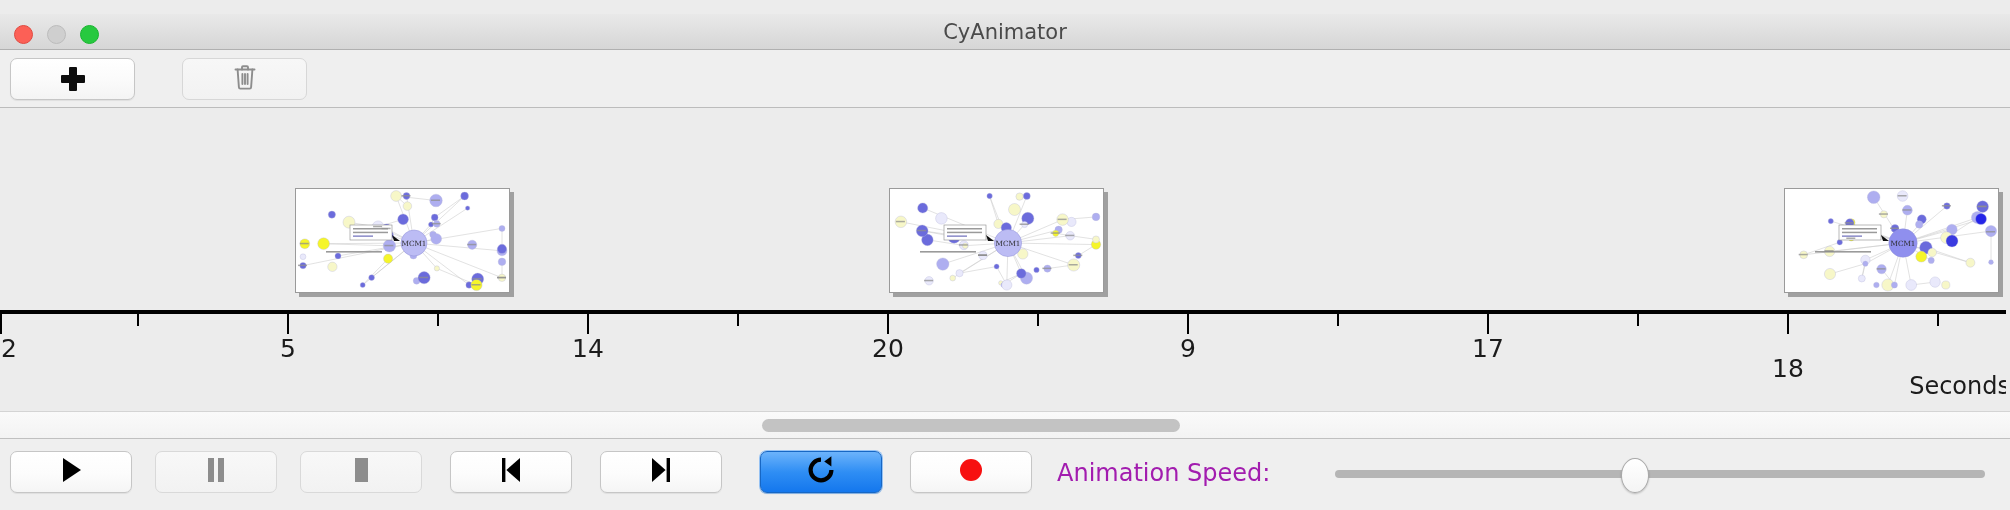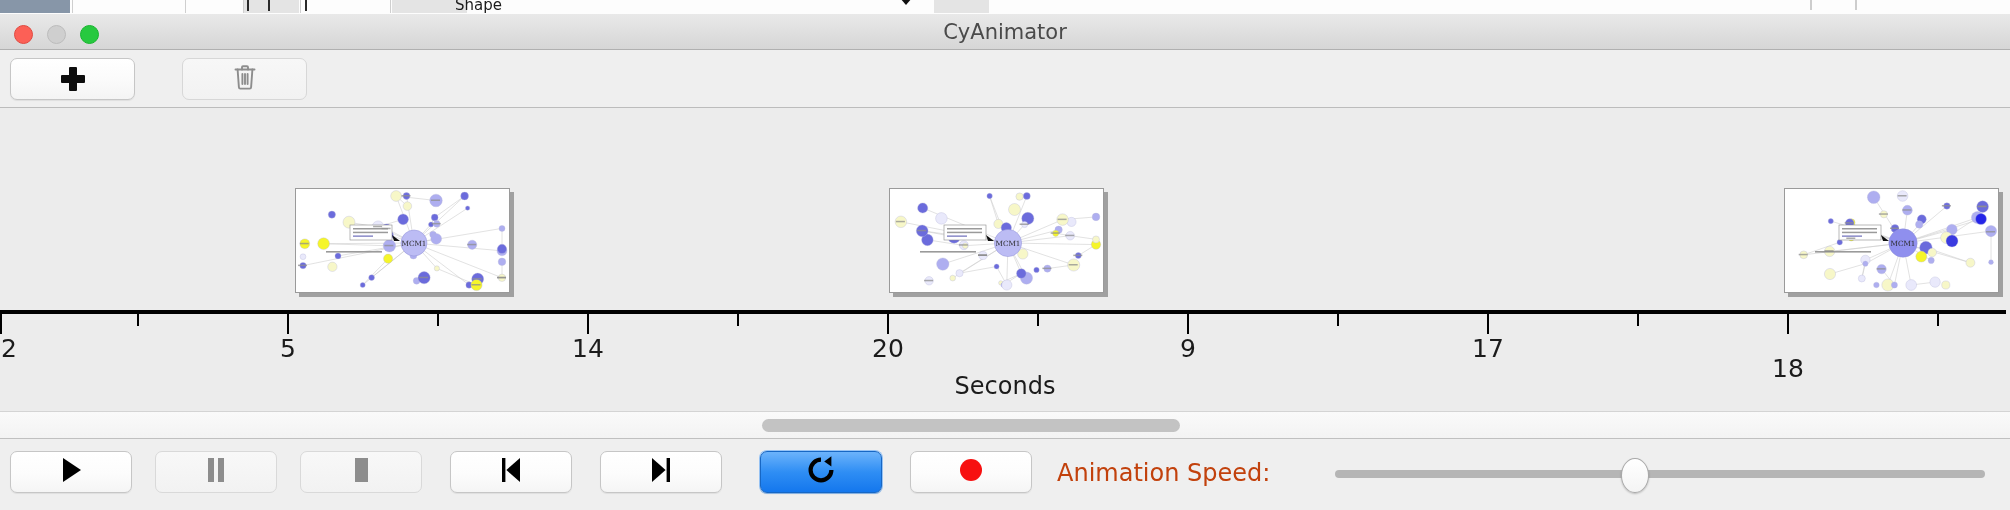--- a/index.html
+++ b/index.html
@@ -183,21 +183,21 @@
     font-size: 25px;
     color: #1b1b1b;
     font-family: "DejaVu Sans", "Liberation Sans", sans-serif;
     transform: translateX(-50%);
     white-space: nowrap;
   }
   .axis-title {
     position: absolute;
     top: 62px;
     left: 0; right: 0;
-    text-align: center;
+    text-align: right;
     font-size: 24px;
     color: #1b1b1b;
     font-family: "DejaVu Sans", "Liberation Sans", sans-serif;
   }
 
   .axis-group {
     position: absolute;
     left: 0;
     top: 202px;
     width: 2010px;
@@ -260,21 +260,21 @@
   .pbtn-stop   { left: 300px; }
   .pbtn-prev   { left: 450px; }
   .pbtn-next   { left: 600px; }
   .pbtn-loop   { left: 760px; }
   .pbtn-record { left: 910px; }
 
   .speed-label {
     position: absolute;
     left: 1057px; top: 20px;
     font-size: 24px;
-    color: #c2410c;
+    color: #a21caf;
     font-family: "DejaVu Sans", "Liberation Sans", sans-serif;
     white-space: nowrap;
   }
 
   .slider {
     position: absolute;
     left: 1335px; top: 31px;
     width: 650px; height: 8px;
     background: #b5b5b5;
     border-radius: 4px;
@@ -289,38 +289,20 @@
     border-radius: 50% / 50%;
     box-shadow: 0 1px 2px rgba(0,0,0,0.22);
     cursor: pointer;
   }
 </style>
 </head>
 <body>
 
 <div id="app">
 
-  <div class="bg-window">
-    <div class="bg-selected"></div>
-    <div class="bg-colsep" style="left:72px;"></div>
-    <div class="bg-colsep" style="left:185px;"></div>
-    <div class="bg-colsep" style="left:243px;"></div>
-    <div class="bg-colsep" style="left:300px;"></div>
-    <div class="bg-colsep" style="left:390px;"></div>
-    <div class="bg-colhdr" style="left:244px; width:55px;"></div>
-    <div class="bg-colhdr" style="left:392px; width:75px;"></div>
-    <div class="bg-colhdr" style="left:934px; width:55px;"></div>
-    <div class="bg-tick" style="left:247px;"></div>
-    <div class="bg-tick" style="left:268px;"></div>
-    <div class="bg-tick" style="left:305px;"></div>
-    <div class="bg-arrow" style="left:900px; top:-2px;"></div>
-    <div class="bg-text" style="left:455px;">Shape</div>
-    <div class="bg-tick" style="left:1810px; height:10px; background:#cdcdcd;"></div>
-    <div class="bg-tick" style="left:1855px; height:10px; background:#cdcdcd;"></div>
-  </div>
 
   <div class="titlebar">
     <div class="traffic close"></div>
     <div class="traffic min"></div>
     <div class="traffic max"></div>
     <div class="window-title">CyAnimator</div>
   </div>
 
   <div class="toolbar">
 

